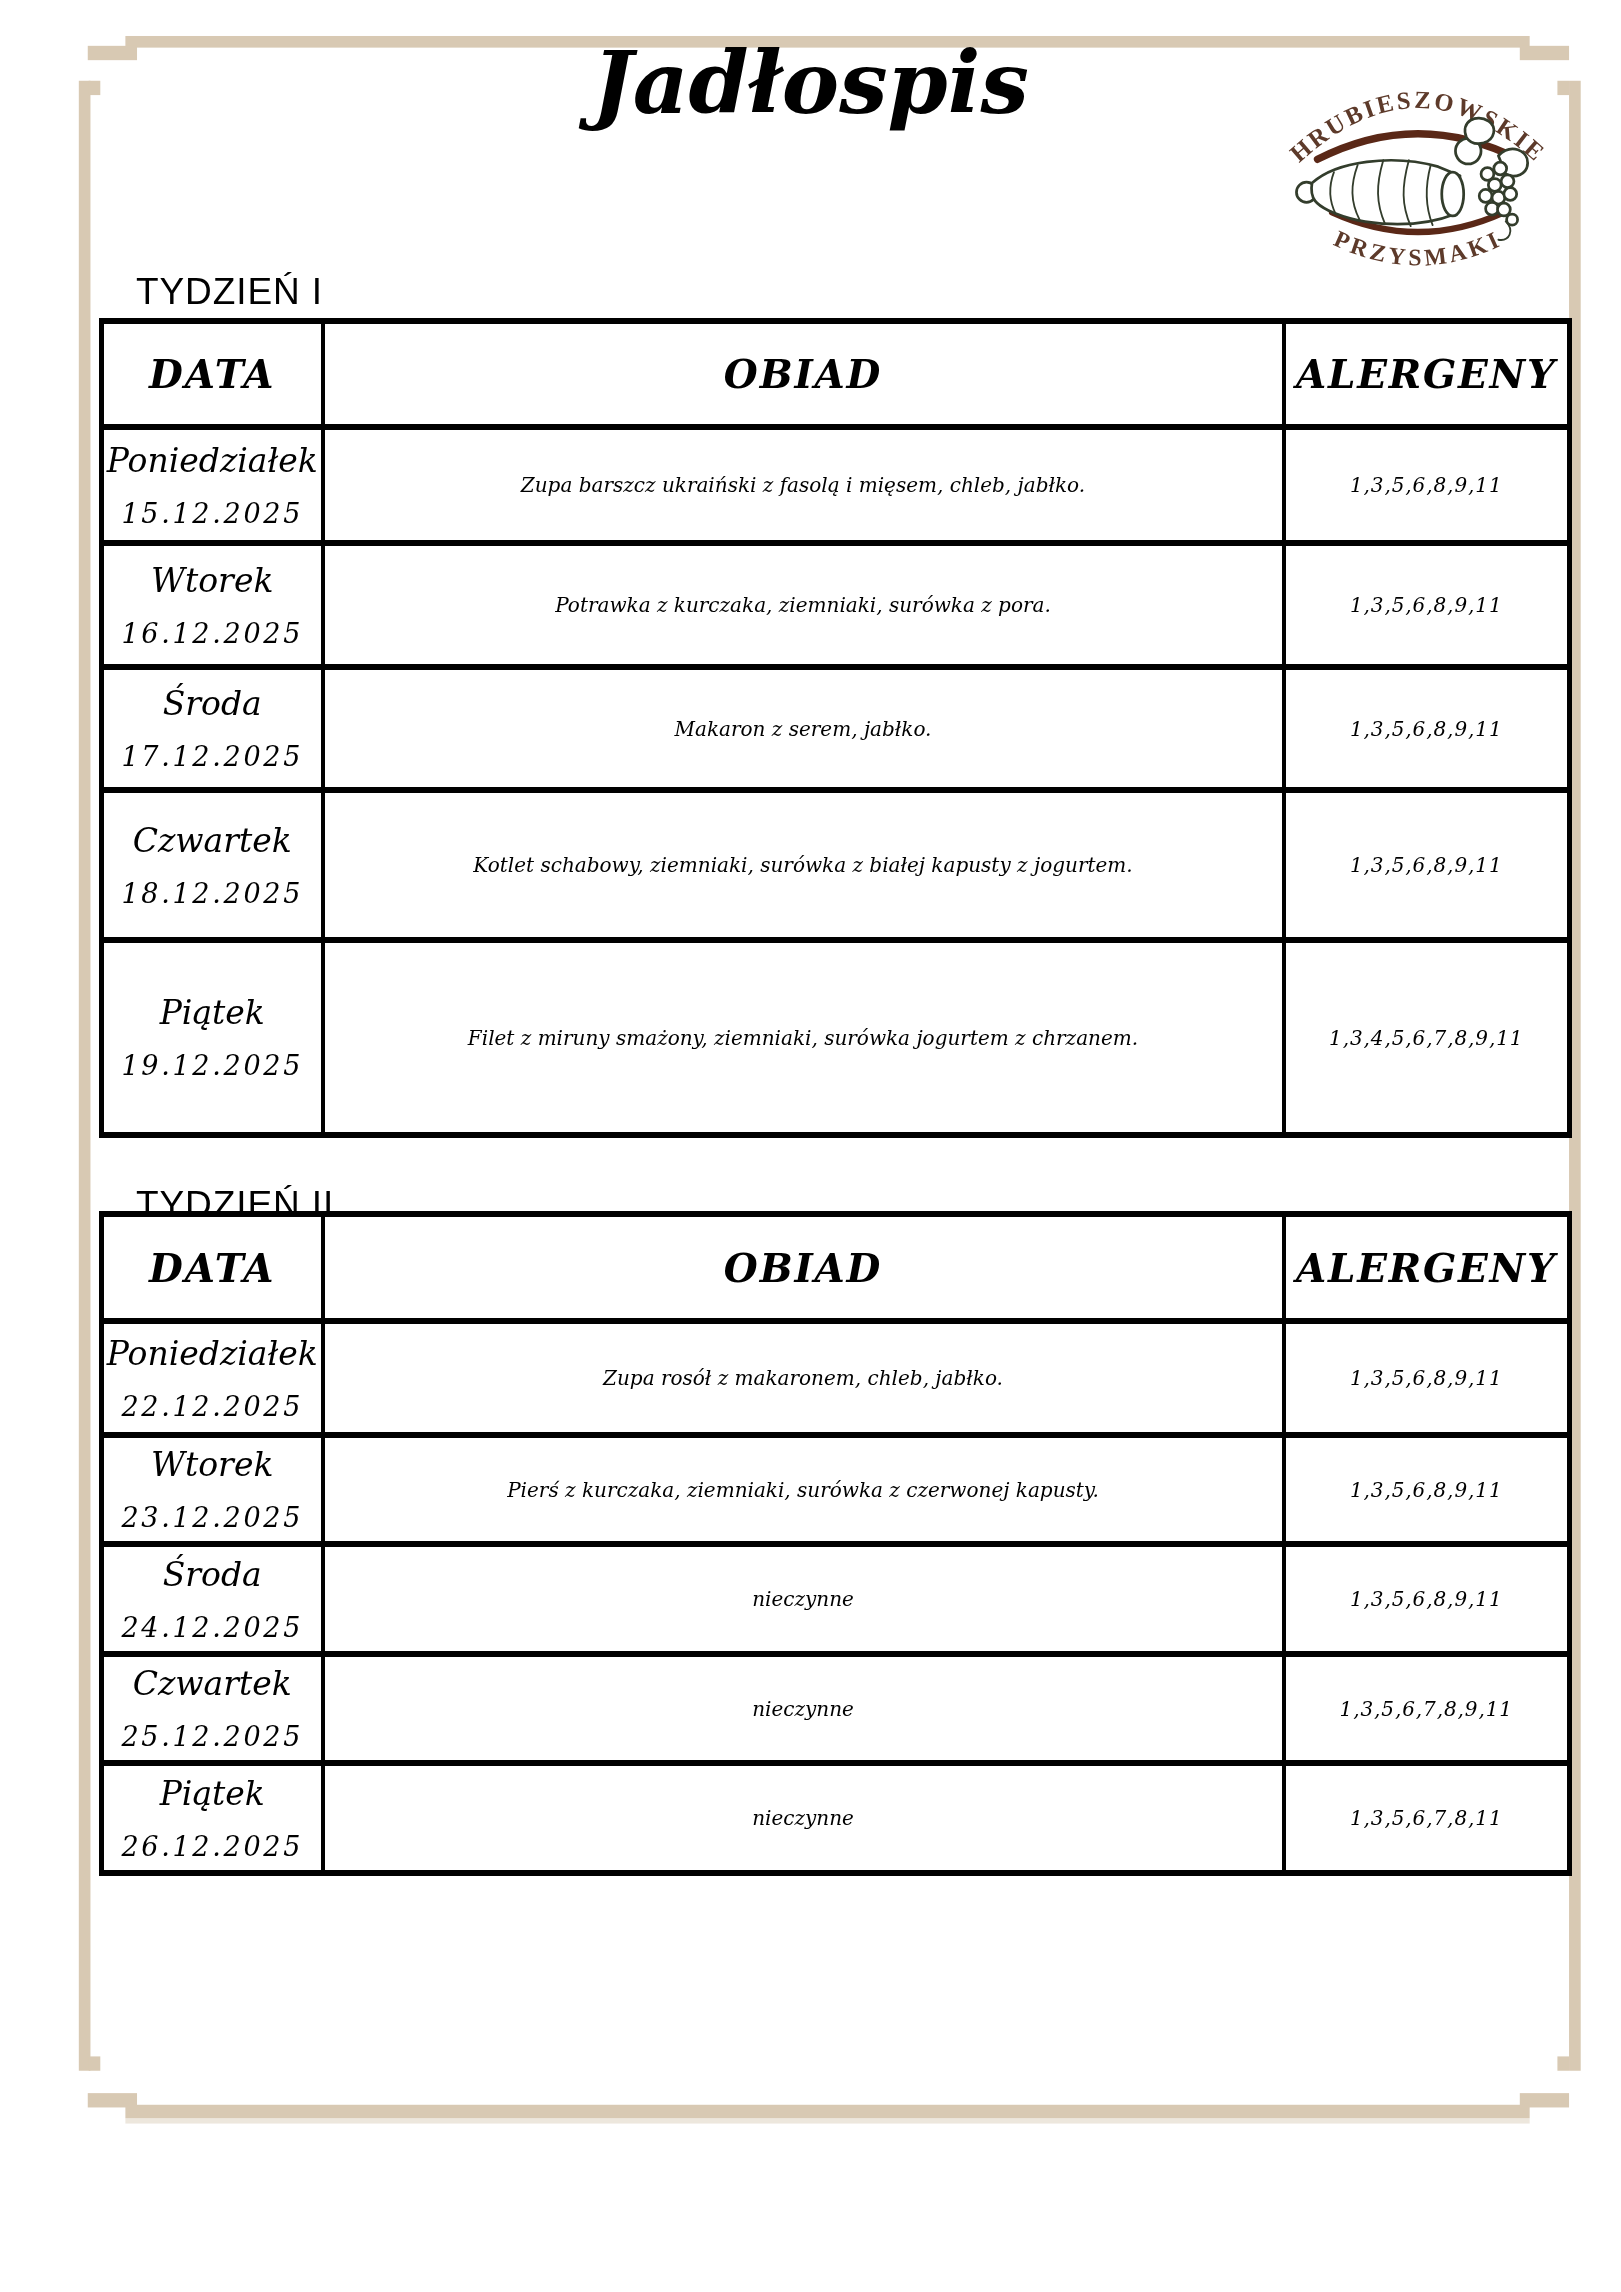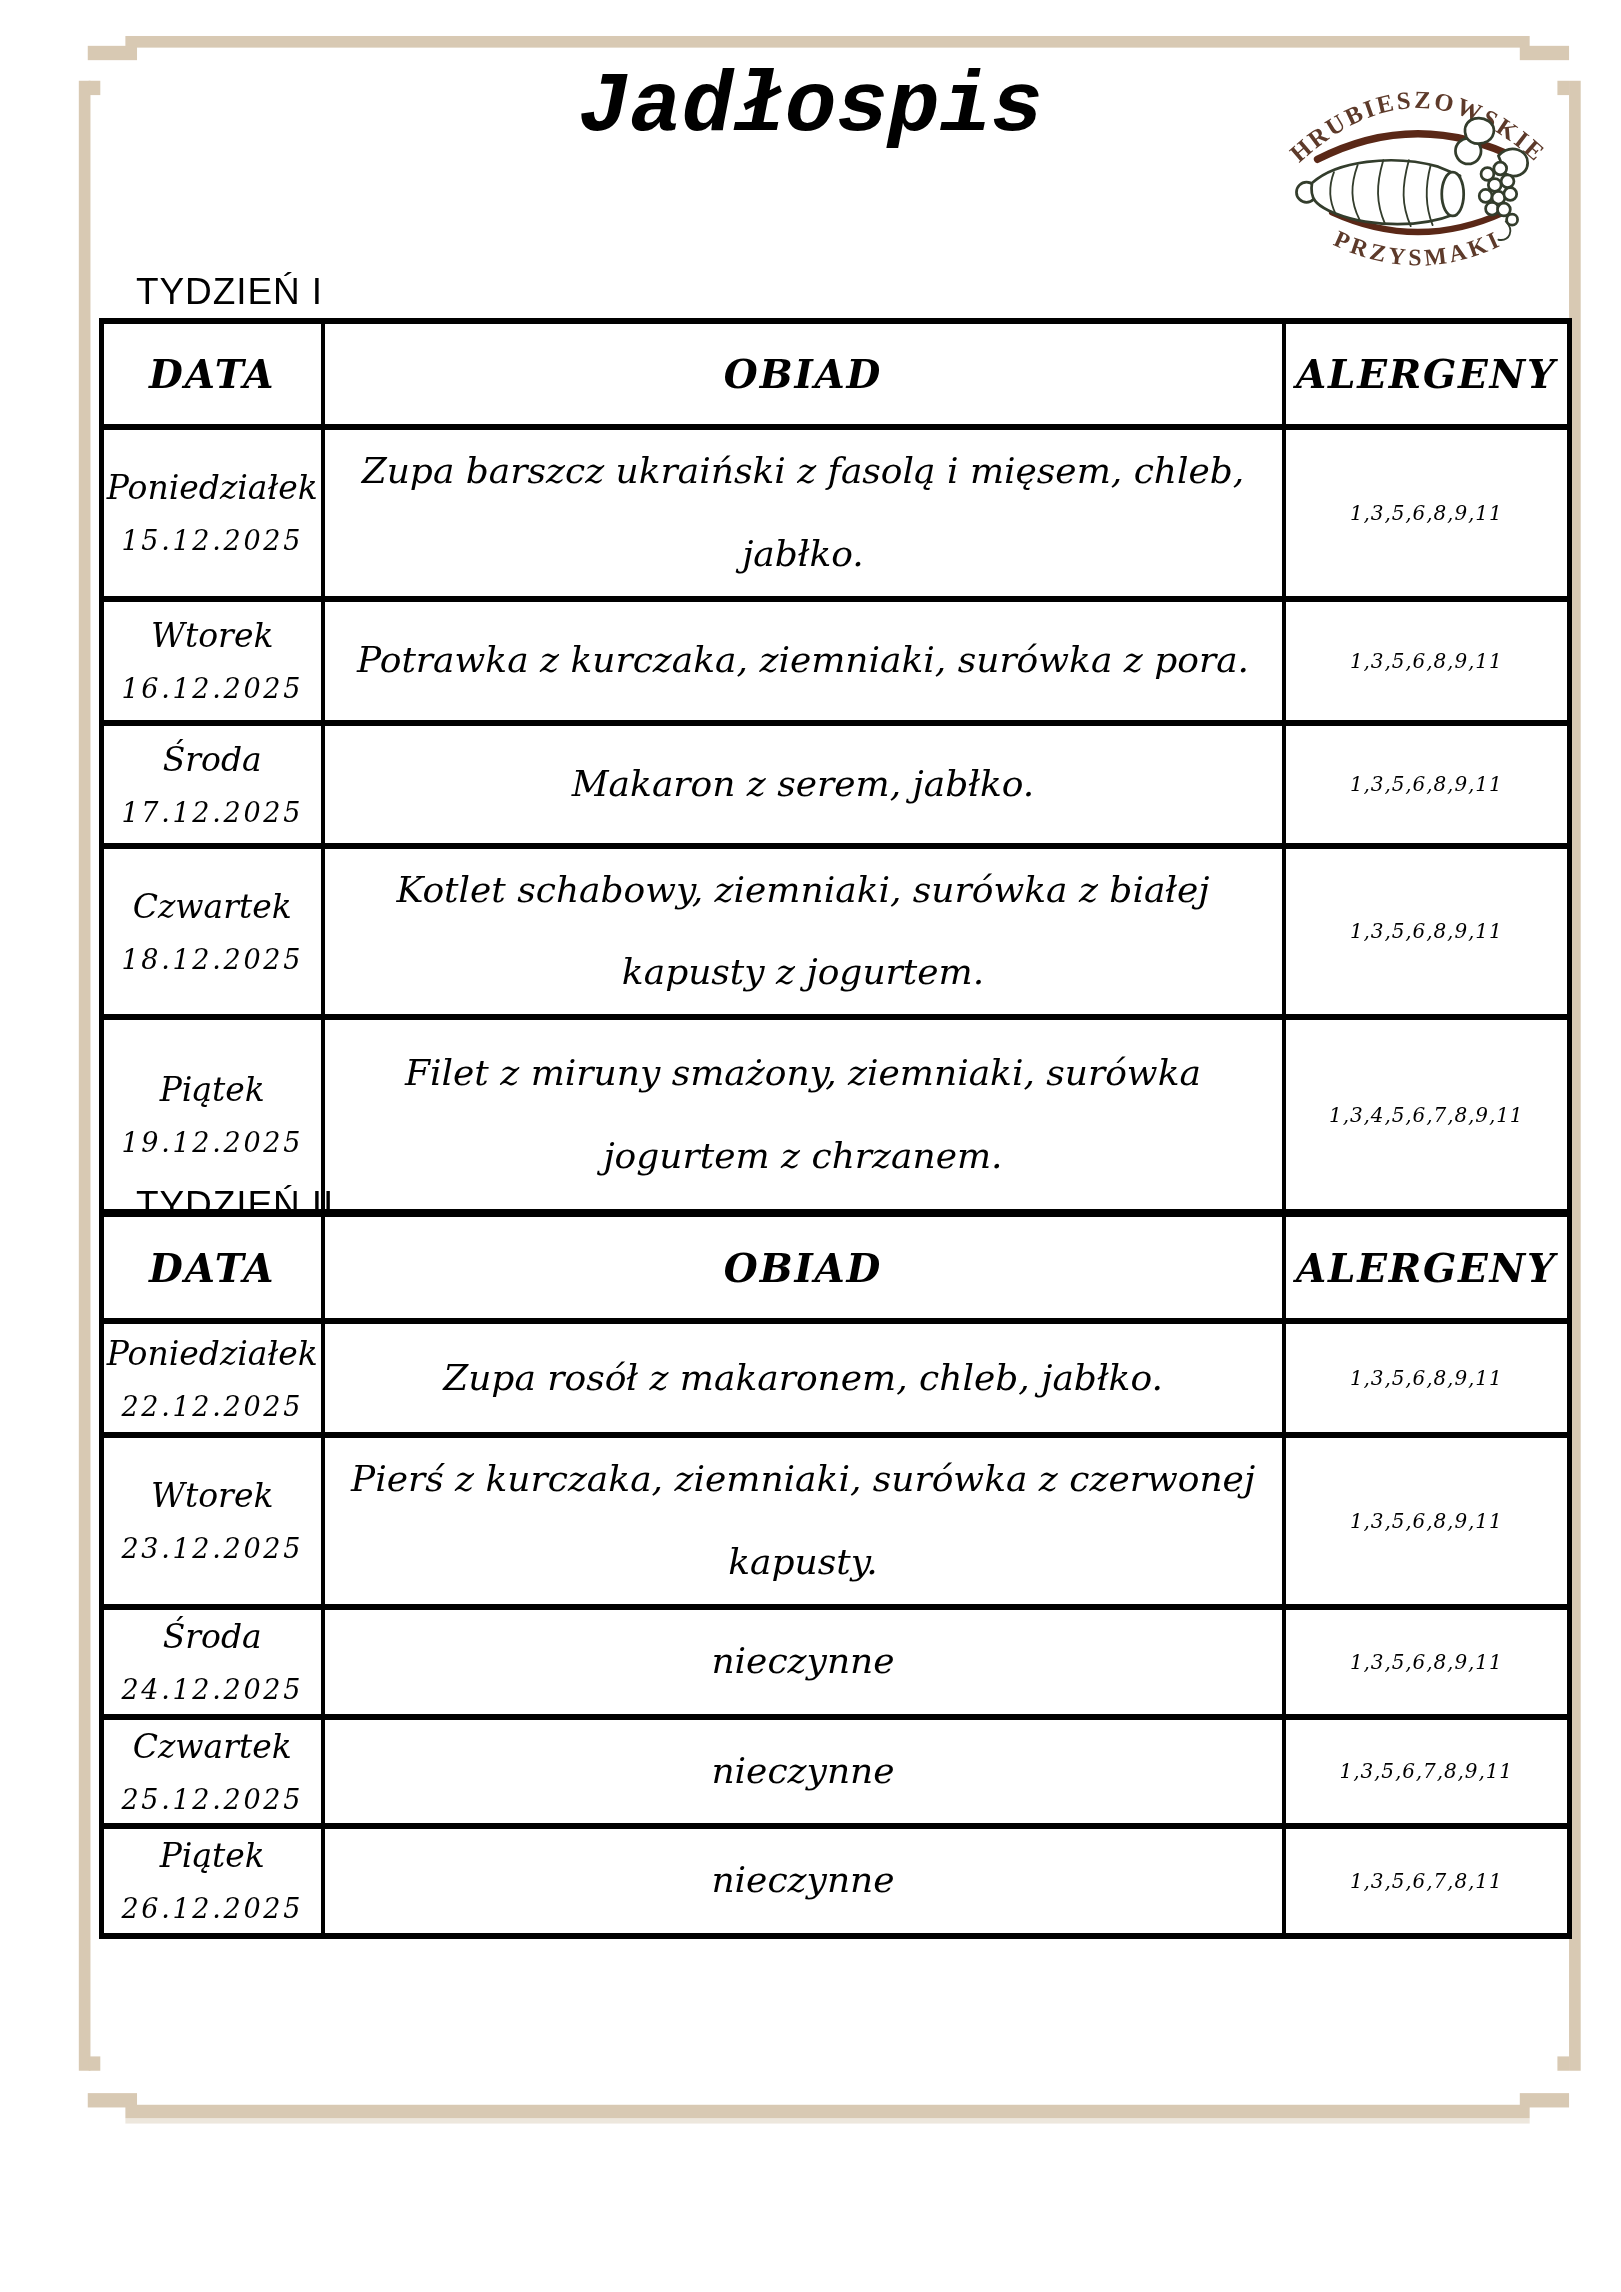--- a/index.html
+++ b/index.html
@@ -4,21 +4,21 @@
 <style>
   html,body{margin:0;padding:0;background:#ffffff;}
   .page{
     position:relative;width:1621px;height:2293px;background:#fff;overflow:hidden;
     font-family:"DejaVu Serif","Liberation Serif",serif;color:#000;
   }
   
   .frame{position:absolute;left:0;top:0;width:1621px;height:2293px;pointer-events:none;}
 
   
-  .title-block{position:absolute;top:61px;left:0;width:100%;text-align:center;font-family:Liberation Mono, monospace;}
+  .title-block{position:absolute;top:37px;left:0;width:100%;text-align:center;}
   .title-block h1{
     margin:0;font-size:86px;line-height:1.08;font-style:italic;font-weight:bold;letter-spacing:0px;
   }
   .subtitle{font-size:48px;font-style:italic;margin-top:0px;line-height:1.1;}
 
   
   .logo{position:absolute;left:1279px;top:57px;width:278px;height:233px;}
 
   
   .section-label{
@@ -35,21 +35,21 @@
   .t1{top:318px;}
   .t2{top:1211px;}
   table.menu th, table.menu td{
     border:4.5px solid #000;border-top-width:6.3px;border-bottom-width:6.3px;
     text-align:center;vertical-align:middle;padding:0;overflow:hidden;
   }
   table.menu{border:5.4px solid #000;}
   th.col-head{font-size:39px;font-style:italic;font-weight:bold;letter-spacing:1.8px;}
   .day{font-size:33px;font-style:italic;line-height:1.0;}
   .date{font-size:27px;font-style:italic;letter-spacing:2.7px;margin-top:23px;line-height:1.0;}
-  td.meal-cell{font-size:36px;font-style:italic;line-height:2.3;padding:0 76px;margin-left:16px;}
+  td.meal-cell{font-size:20px;font-style:italic;line-height:2.3;padding:0 76px;margin-left:16px;}
   td.allerg-cell{font-size:20px;font-style:italic;letter-spacing:0.9px;}
 
   
   .t1 thead tr{height:106px;}
   .t1 tbody tr:nth-child(1){height:116px;}
   .t1 tbody tr:nth-child(2){height:124px;}
   .t1 tbody tr:nth-child(3){height:123px;}
   .t1 tbody tr:nth-child(4){height:150px;}
   .t1 tbody tr:nth-child(5){height:195px;}
   .t2 thead tr{height:107px;}

